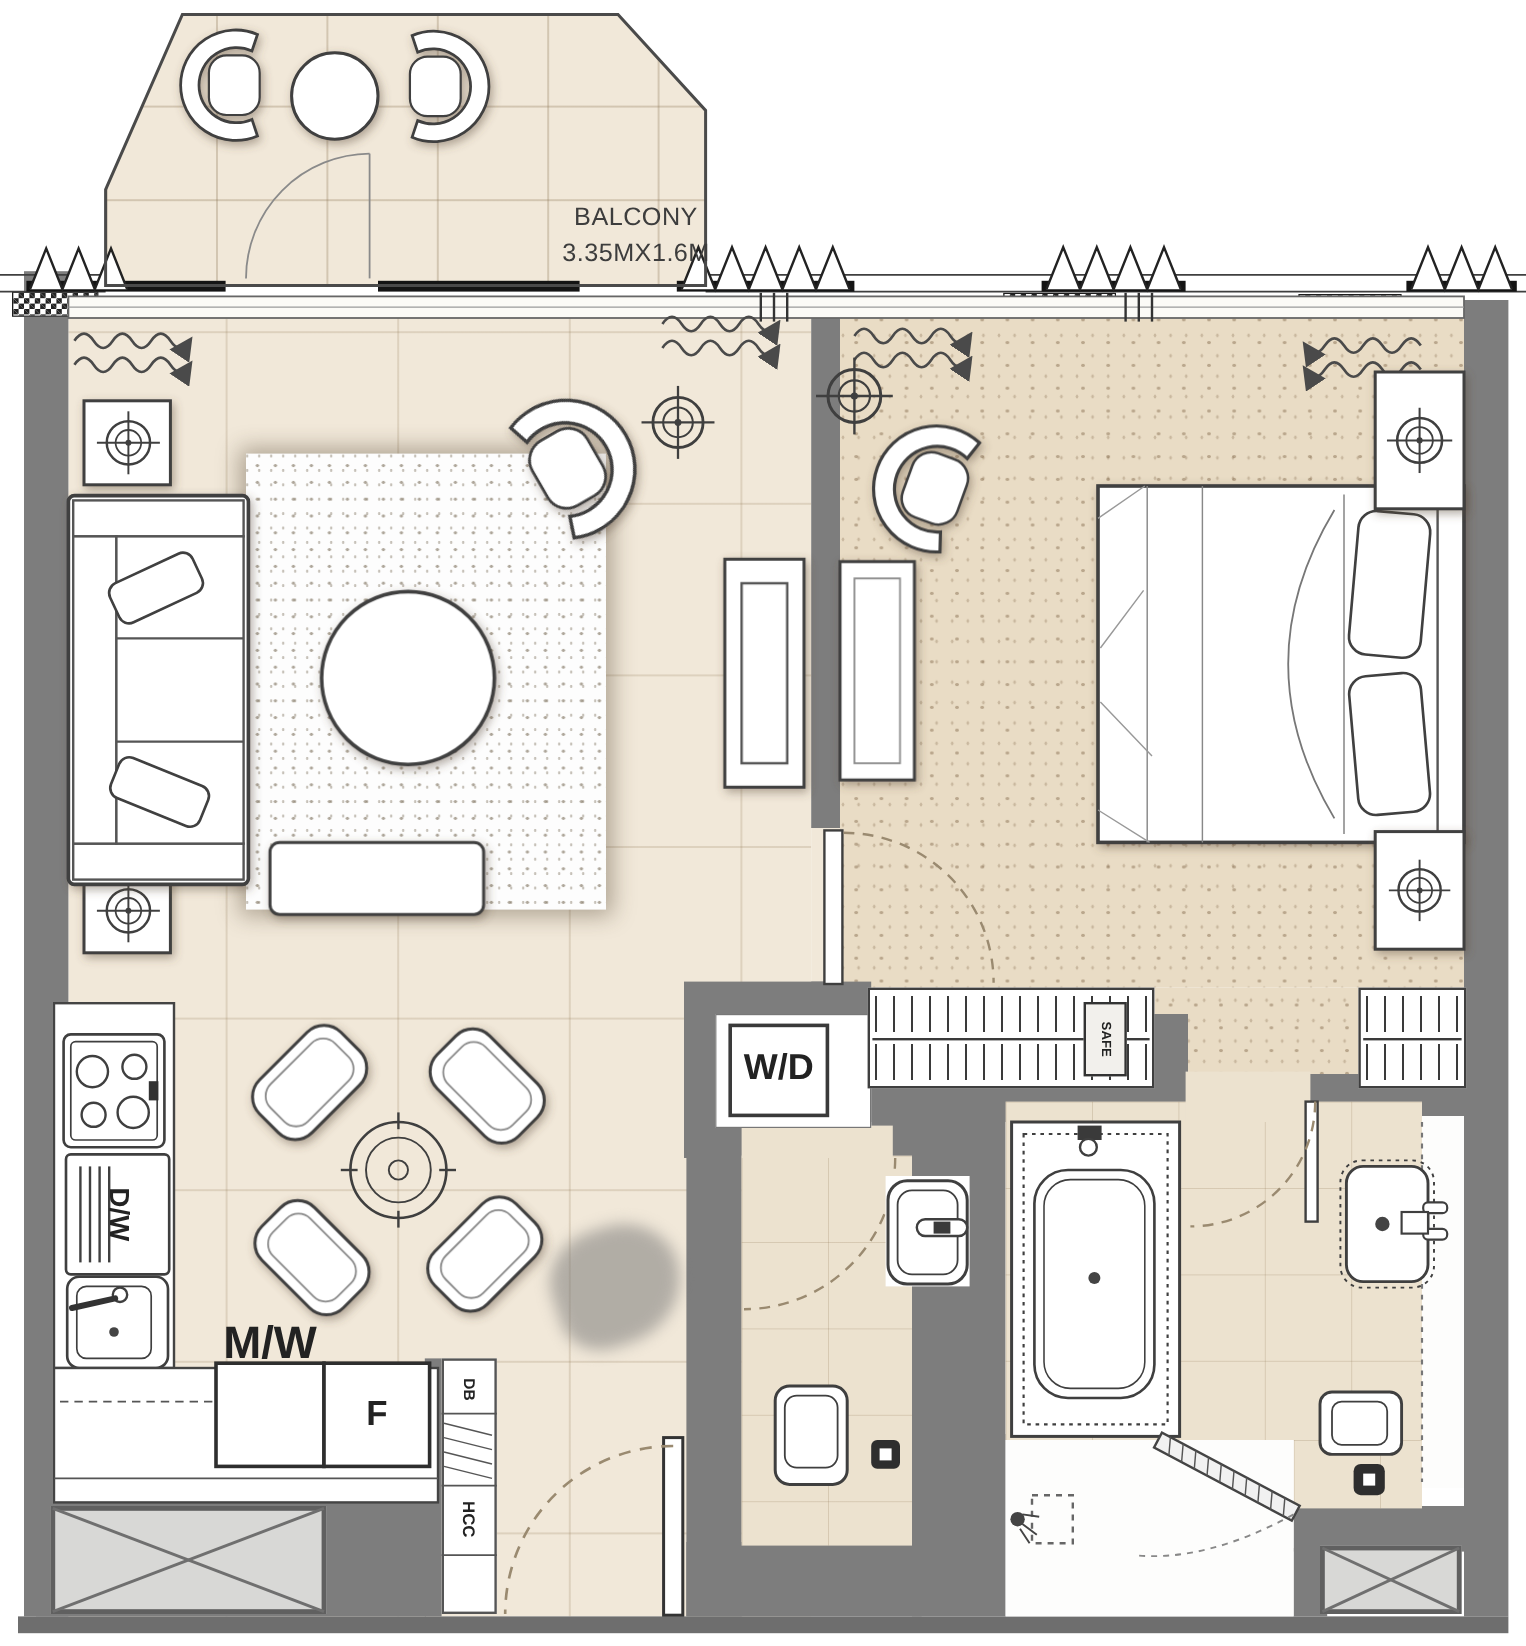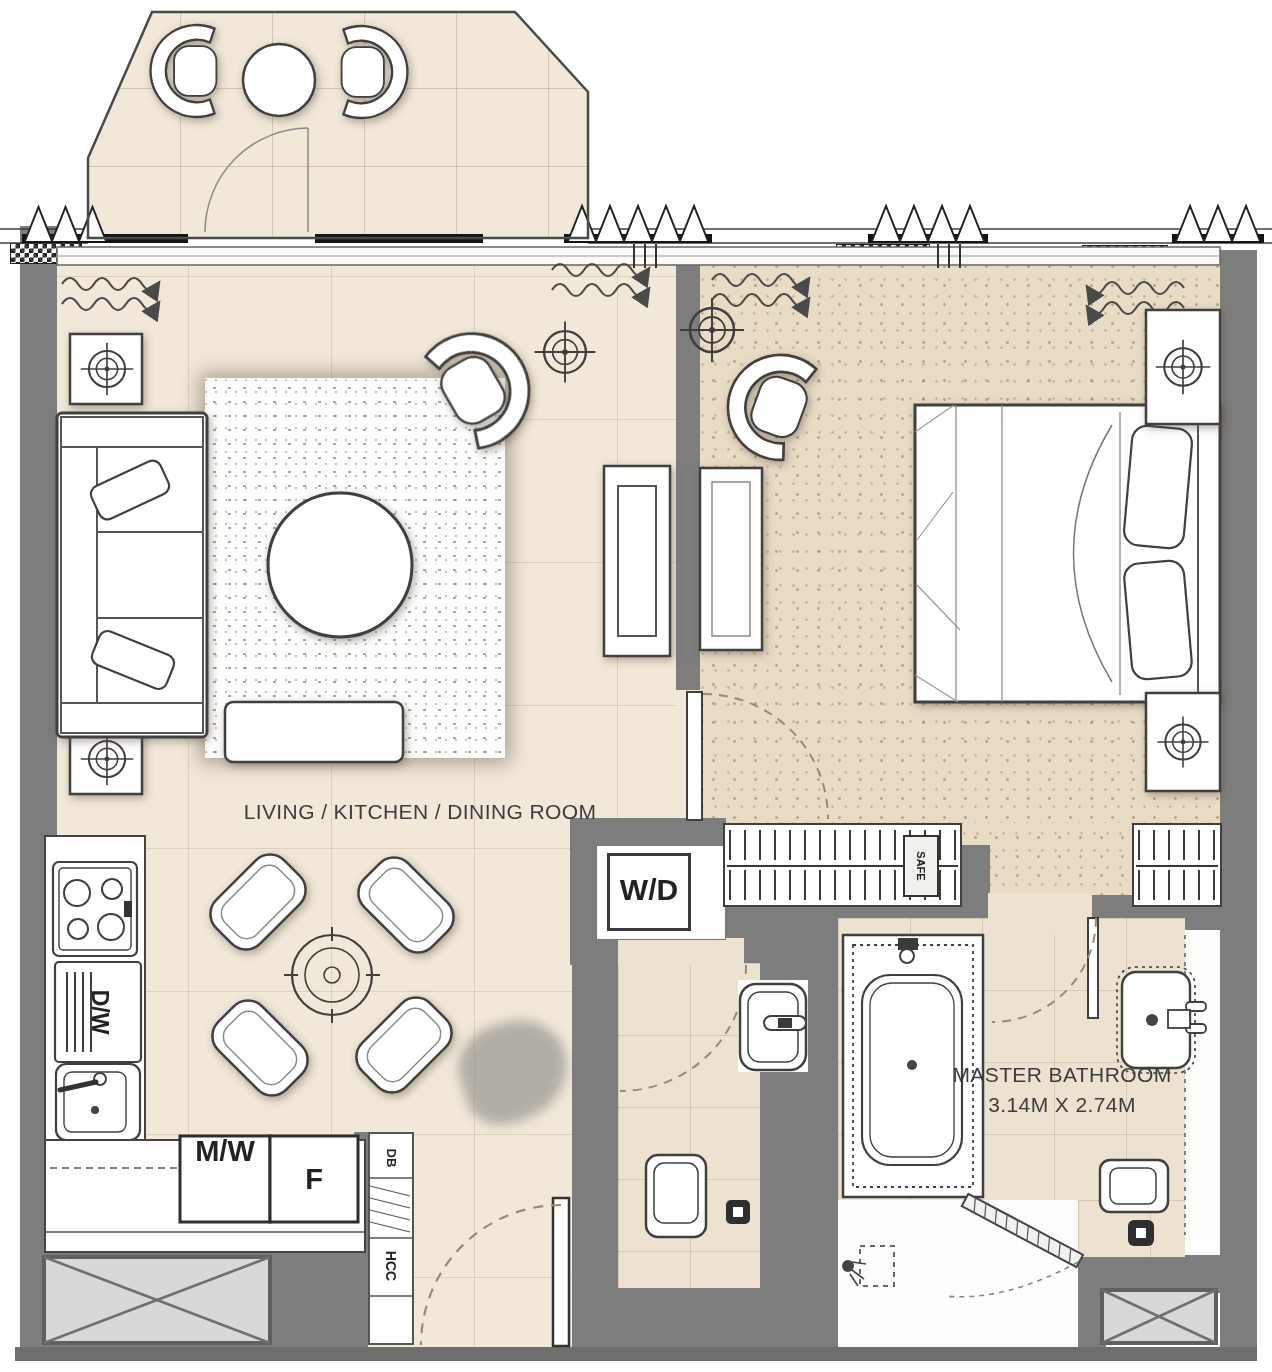--- a/index.html
+++ b/index.html
@@ -390,29 +390,28 @@
     </g>
 
     <g stroke="#6f6f6f" stroke-width="2.5">
       <line x1="44" y1="1257" x2="270" y2="1343"></line>
       <line x1="44" y1="1343" x2="270" y2="1257"></line>
       <line x1="1102" y1="1290" x2="1216" y2="1343"></line>
       <line x1="1102" y1="1343" x2="1216" y2="1290"></line>
     </g>
   </svg>
 
+  <div class="room-label" style="left:530px;top:196px">
+    <div>BALCONY</div>
+    <div>3.35MX1.6M</div>
+  </div>
   <div class="room-label" style="left:420px;top:812px">
-    <div>LIVING / KITCHEN / DINING ROOM</div>
   </div>
-  <div class="room-label" style="left:1062px;top:1090px">
-    <div>MASTER BATHROOM</div>
-    <div>3.14M X 2.74M</div>
-  </div>
 
   <div class="app-label" style="left:649px;top:890px;font-size:30px">W/D</div>
-  <div class="app-label" style="left:225px;top:1151px;font-size:29px">M/W</div>
+  <div class="app-label" style="left:225px;top:1120px;font-size:38px">M/W</div>
   <div class="app-label" style="left:314px;top:1179px;font-size:29px">F</div>
   <div class="app-label rot90" style="left:99px;top:1012px;font-size:23px">D/W</div>
   <div class="app-label rot90" style="left:391px;top:1158px;font-size:13px">DB</div>
   <div class="app-label rot90" style="left:391px;top:1266px;font-size:14px">HCC</div>
   <div class="app-label rot90" style="left:921px;top:866px;font-size:11px">SAFE</div>
 
 </div>
 
 </body></html>

